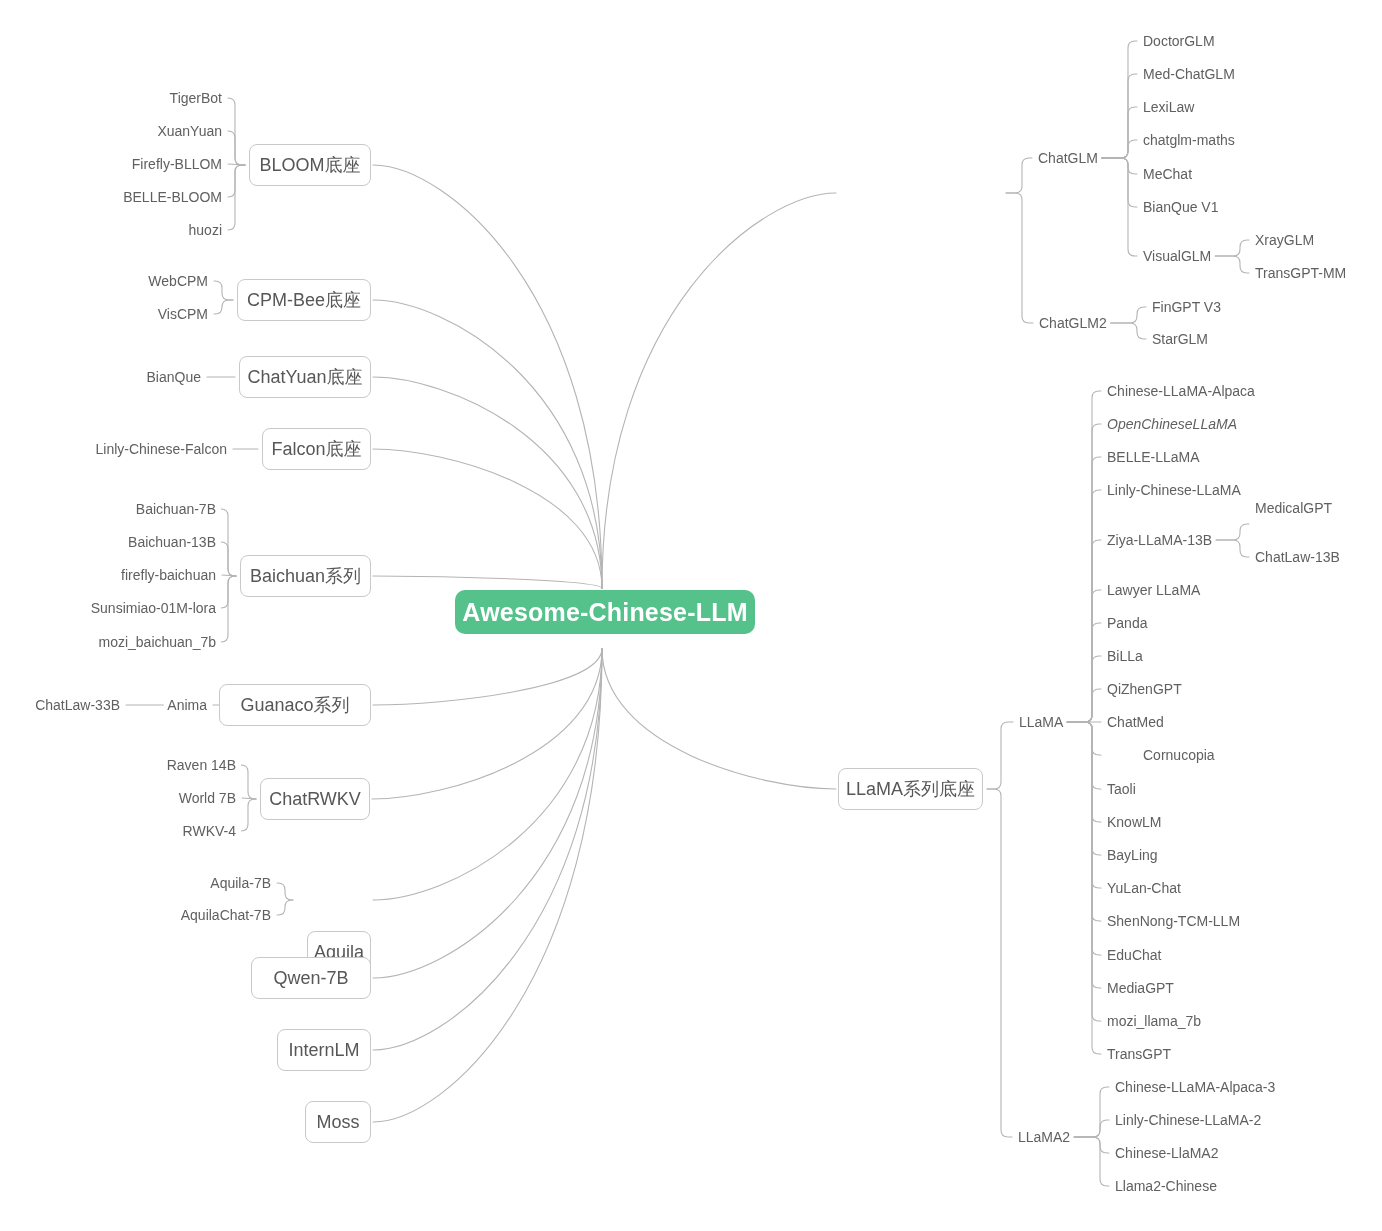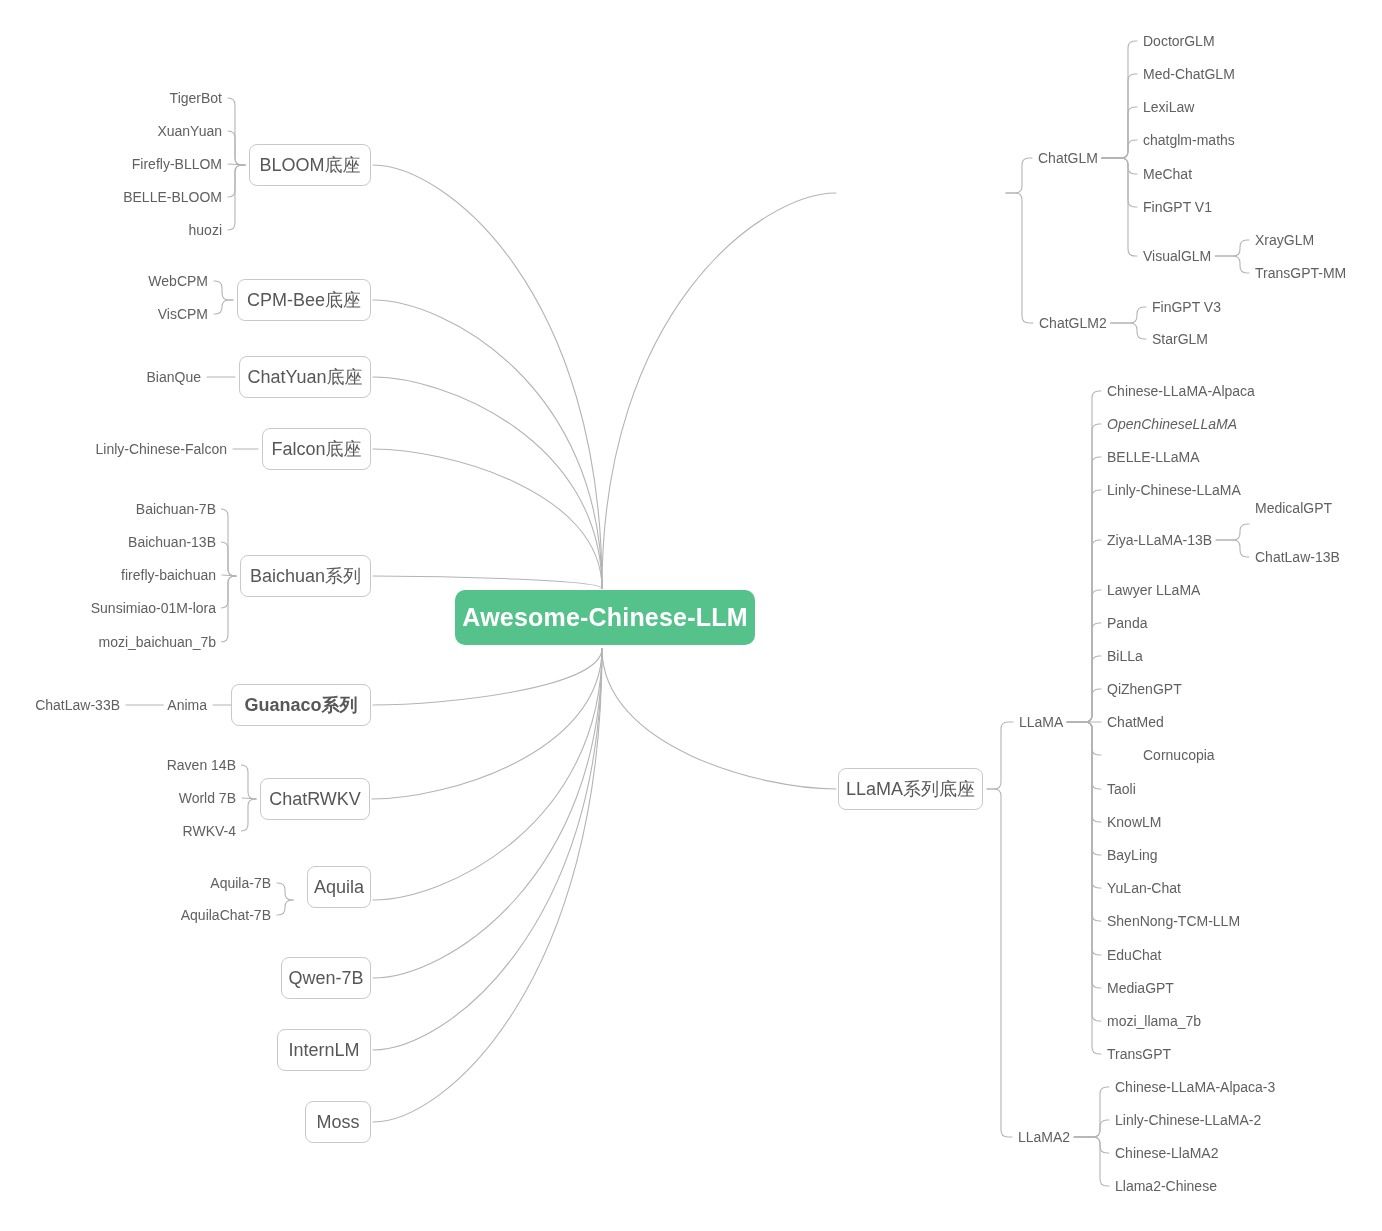--- a/index.html
+++ b/index.html
@@ -119,60 +119,60 @@
       <path d="M 1067.359375 722 L 1085 722 Q 1092 722 1092 729 L 1092 948 Q 1092 955 1099 955 L 1101 955"></path>
       <path d="M 1067.359375 722 L 1085 722 Q 1092 722 1092 729 L 1092 981 Q 1092 988 1099 988 L 1101 988"></path>
       <path d="M 1067.359375 722 L 1085 722 Q 1092 722 1092 729 L 1092 1014 Q 1092 1021 1099 1021 L 1101 1021"></path>
       <path d="M 1067.359375 722 L 1085 722 Q 1092 722 1092 729 L 1092 1047 Q 1092 1054 1099 1054 L 1101 1054"></path>
       <path d="M 987 789 L 994 789 Q 1001 789 1001 796 L 1001 1130 Q 1001 1137 1008 1137 L 1012 1137"></path>
       <path d="M 1074.15625 1137 L 1093 1137 Q 1100 1137 1100 1130 L 1100 1094 Q 1100 1087 1107 1087 L 1109 1087"></path>
       <path d="M 1074.15625 1137 L 1093 1137 Q 1100 1137 1100 1130 L 1100 1127 Q 1100 1120 1107 1120 L 1109 1120"></path>
       <path d="M 1074.15625 1137 L 1093 1137 Q 1100 1137 1100 1144 L 1100 1146 Q 1100 1153 1107 1153 L 1109 1153"></path>
       <path d="M 1074.15625 1137 L 1093 1137 Q 1100 1137 1100 1144 L 1100 1179 Q 1100 1186 1107 1186 L 1109 1186"></path>
     </svg>
-  <div class="node root" style="left: 455px; top: 590px; width: 300px; height: 55px;">Awesome-Chinese-LLM</div>
+  <div class="node root" style="left: 455px; top: 590px; width: 300px; height: 44px;">Awesome-Chinese-LLM</div>
 <div class="node box" style="top: 165px; right: 1011px; width: 122px;">BLOOM底座</div>
     <div class="node text" style="top: 98px; right: 1160px;">TigerBot</div>
     <div class="node text" style="top: 131px; right: 1160px;">XuanYuan</div>
     <div class="node text" style="top: 164px; right: 1160px;">Firefly-BLLOM</div>
     <div class="node text" style="top: 197px; right: 1160px;">BELLE-BLOOM</div>
     <div class="node text" style="top: 230px; right: 1160px;">huozi</div>
     <div class="node box" style="top: 300px; right: 1011px; width: 134px;">CPM-Bee底座</div>
     <div class="node text" style="top: 281px; right: 1174px;">WebCPM</div>
     <div class="node text" style="top: 314px; right: 1174px;">VisCPM</div>
     <div class="node box" style="top: 377px; right: 1011px; width: 132px;">ChatYuan底座</div>
     <div class="node text" style="top: 377px; right: 1181px;">BianQue</div>
     <div class="node box" style="top: 449px; right: 1011px; width: 109px;">Falcon底座</div>
     <div class="node text" style="top: 449px; right: 1155px;">Linly-Chinese-Falcon</div>
     <div class="node box" style="top: 576px; right: 1011px; width: 131px;">Baichuan系列</div>
     <div class="node text" style="top: 509px; right: 1166px;">Baichuan-7B</div>
     <div class="node text" style="top: 542px; right: 1166px;">Baichuan-13B</div>
     <div class="node text" style="top: 575px; right: 1166px;">firefly-baichuan</div>
     <div class="node text" style="top: 608px; right: 1166px;">Sunsimiao-01M-lora</div>
     <div class="node text" style="top: 642px; right: 1166px;">mozi_baichuan_7b</div>
-    <div class="node box" style="top: 705px; right: 1011px; width: 140px; font-weight: bold;">Guanaco系列</div>
+    <div class="node box" style="top: 705px; right: 1011px; width: 152px;">Guanaco系列</div>
     <div class="node text" style="top: 705px; right: 1175px;">Anima</div>
     <div class="node text" style="top: 705px; right: 1262px;">ChatLaw-33B</div>
     <div class="node box" style="top: 799px; right: 1012px; width: 110px;">ChatRWKV</div>
     <div class="node text" style="top: 765px; right: 1146px;">Raven 14B</div>
     <div class="node text" style="top: 798px; right: 1146px;">World 7B</div>
     <div class="node text" style="top: 831px; right: 1146px;">RWKV-4</div>
-    <div class="node box" style="top: 887px; right: 1011px; width: 64px; text-align: center;">Aquila</div>
+    <div class="node box" style="top: 952px; right: 1011px; width: 64px; text-align: center;">Aquila</div>
     <div class="node text" style="top: 883px; right: 1111px;">Aquila-7B</div>
     <div class="node text" style="top: 915px; right: 1111px;">AquilaChat-7B</div>
-    <div class="node box" style="top: 978px; right: 1011px; width: 90px;">Qwen-7B</div>
+    <div class="node box" style="top: 978px; right: 1011px; width: 120px;">Qwen-7B</div>
     <div class="node box" style="top: 1050px; right: 1011px; width: 94px;">InternLM</div>
     <div class="node box" style="top: 1122px; right: 1011px; width: 66px;">Moss</div>
     <div class="node text" style="top: 158px; left: 1038px;">ChatGLM</div>
     <div class="node text" style="top: 41px; left: 1143px;">DoctorGLM</div>
     <div class="node text" style="top: 74px; left: 1143px;">Med-ChatGLM</div>
     <div class="node text" style="top: 107px; left: 1143px;">LexiLaw</div>
     <div class="node text" style="top: 140px; left: 1143px;">chatglm-maths</div>
     <div class="node text" style="top: 174px; left: 1143px;">MeChat</div>
-    <div class="node text" style="top: 207px; left: 1143px;">FinGPT V1</div>
+    <div class="node text" style="top: 207px; left: 1143px;">BianQue V1</div>
     <div class="node text" style="top: 256px; left: 1143px;">VisualGLM</div>
     <div class="node text" style="top: 240px; left: 1255px;">XrayGLM</div>
     <div class="node text" style="top: 273px; left: 1255px;">TransGPT-MM</div>
     <div class="node text" style="top: 323px; left: 1039px;">ChatGLM2</div>
     <div class="node text" style="top: 307px; left: 1152px;">FinGPT V3</div>
     <div class="node text" style="top: 339px; left: 1152px;">StarGLM</div>
     <div class="node box" style="top: 789px; left: 838px; width: 145px;">LLaMA系列底座</div>
     <div class="node text" style="top: 722px; left: 1019px;">LLaMA</div>
     <div class="node text" style="top: 391px; left: 1107px;">Chinese-LLaMA-Alpaca</div>
     <div class="node text" style="top: 424px; left: 1107px; font-style: italic;">OpenChineseLLaMA</div>

